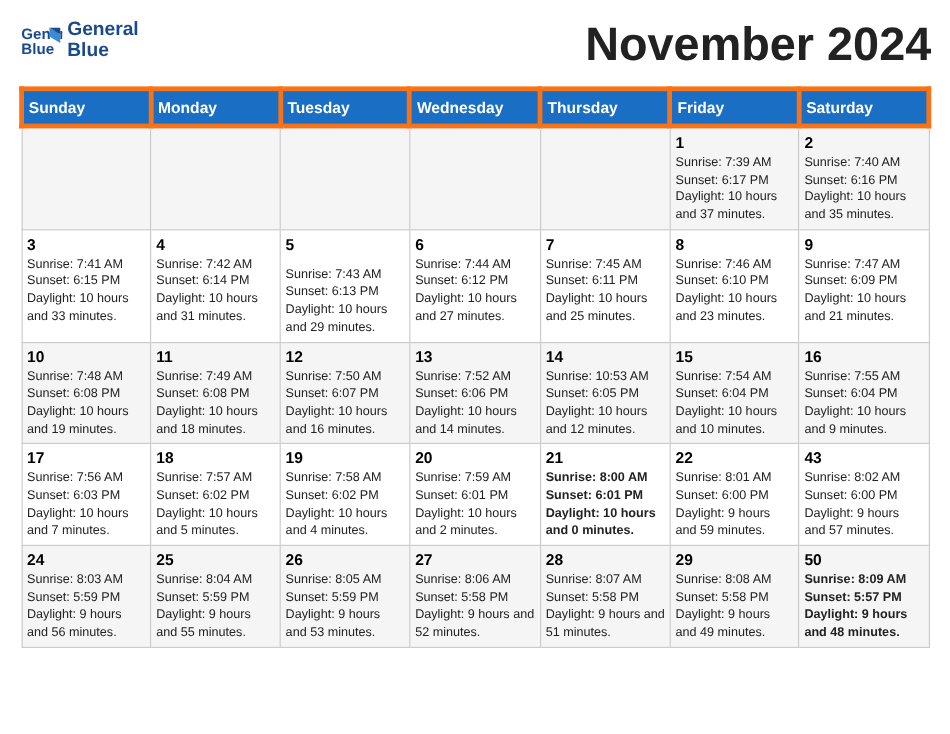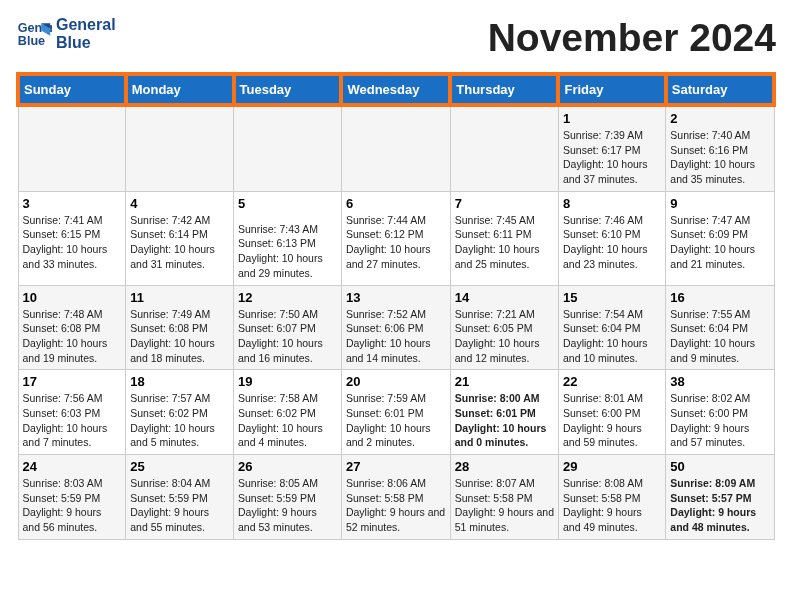--- a/index.html
+++ b/index.html
@@ -197,21 +197,21 @@
 Daylight: 10 hours and 16 minutes.</div>
         </td>
         <td>
           <span class="day-num">13</span>
           <div class="day-info" style="white-space: pre-line;">Sunrise: 7:52 AM
 Sunset: 6:06 PM
 Daylight: 10 hours and 14 minutes.</div>
         </td>
         <td>
           <span class="day-num">14</span>
-          <div class="day-info" style="white-space: pre-line;">Sunrise: 7:21 AM
+          <div class="day-info" style="white-space: pre-line;">Sunrise: 10:53 AM
 Sunset: 6:05 PM
 Daylight: 10 hours and 12 minutes.</div>
         </td>
         <td>
           <span class="day-num">15</span>
           <div class="day-info" style="white-space: pre-line;">Sunrise: 7:54 AM
 Sunset: 6:04 PM
 Daylight: 10 hours and 10 minutes.</div>
         </td>
         <td>
@@ -252,21 +252,21 @@
 Sunset: 6:01 PM
 Daylight: 10 hours and 0 minutes.</div>
         </td>
         <td>
           <span class="day-num">22</span>
           <div class="day-info" style="white-space: pre-line;">Sunrise: 8:01 AM
 Sunset: 6:00 PM
 Daylight: 9 hours and 59 minutes.</div>
         </td>
         <td>
-          <span class="day-num">38</span>
+          <span class="day-num">43</span>
           <div class="day-info" style="white-space: pre-line;">Sunrise: 8:02 AM
 Sunset: 6:00 PM
 Daylight: 9 hours and 57 minutes.</div>
         </td>
       </tr>
       <tr>
         <td>
           <span class="day-num">24</span>
           <div class="day-info" style="white-space: pre-line;">Sunrise: 8:03 AM
 Sunset: 5:59 PM

